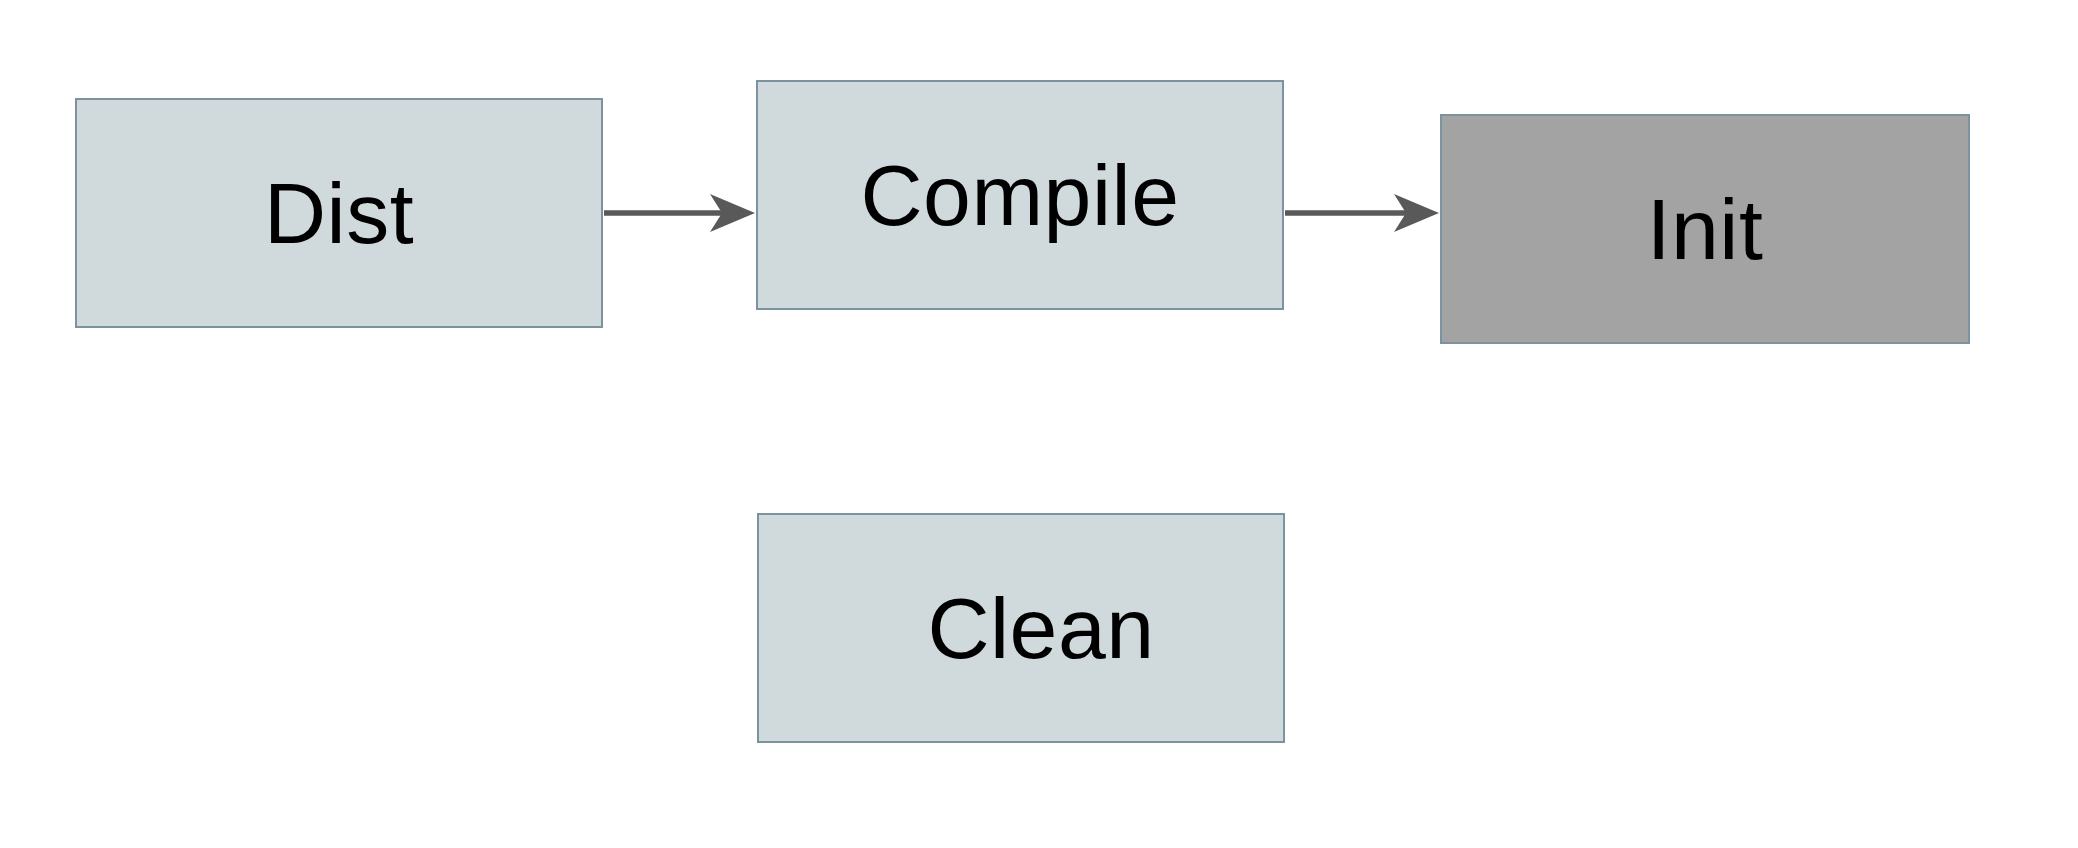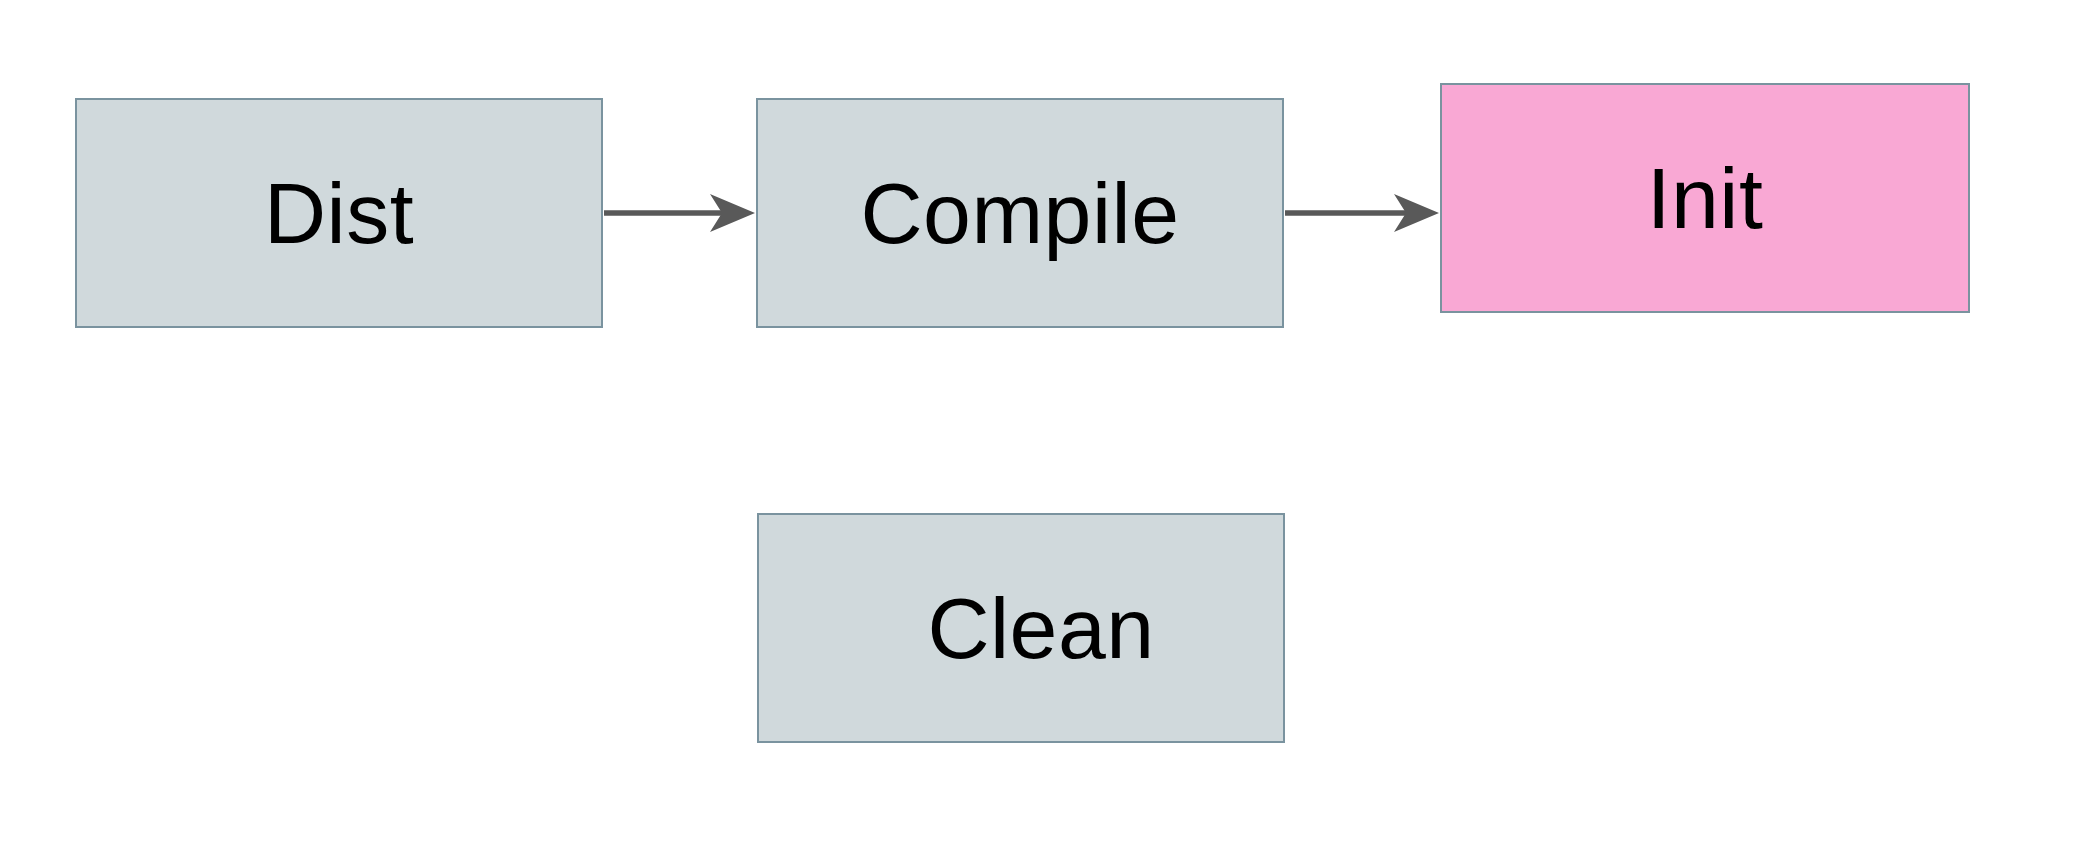--- a/index.html
+++ b/index.html
@@ -45,22 +45,22 @@
 <div id="canvas" style="background: rgb(255, 255, 255);">
   <svg id="arrows" viewBox="0 0 2078 848" xmlns="http://www.w3.org/2000/svg">
       <line x1="604" y1="213" x2="724" y2="213" stroke="#595959" stroke-width="5.5"></line>
       <polygon points="755,213 710,194 722,213 710,232" fill="#595959"></polygon>
       <line x1="1285" y1="213" x2="1408" y2="213" stroke="#595959" stroke-width="5.5"></line>
       <polygon points="1439,213 1394,194 1406,213 1394,232" fill="#595959"></polygon>
     </svg>
 <div class="node" style="left: 75px; top: 98px; width: 528px; height: 230px; background: rgb(208, 217, 220); border-color: rgb(122, 147, 159);">
       <span class="node-label" style="color: rgb(0, 0, 0);">Dist</span>
     </div>
-    <div class="node" style="left: 756px; top: 98px; width: 528px; height: 230px; background: rgb(208, 217, 220); border-color: rgb(122, 147, 159);">
+    <div class="node" style="left: 756px; top: 80px; width: 528px; height: 230px; background: rgb(208, 217, 220); border-color: rgb(122, 147, 159);">
       <span class="node-label" style="color: rgb(0, 0, 0);">Compile</span>
     </div>
-    <div class="node" style="left: 1440px; top: 83px; width: 530px; height: 230px; background: #f9a8d4; border-color: rgb(122, 147, 159);">
+    <div class="node" style="left: 1440px; top: 114px; width: 530px; height: 230px; background: #a3a3a3; border-color: rgb(122, 147, 159);">
       <span class="node-label" style="color: rgb(0, 0, 0);">Init</span>
     </div>
     <div class="node" style="left: 757px; top: 513px; width: 528px; height: 230px; background: rgb(208, 217, 220); border-color: rgb(122, 147, 159); padding-left: 40px;">
       <span class="node-label" style="color: rgb(0, 0, 0);">Clean</span>
     </div>
   </div>
 
 </body></html>

